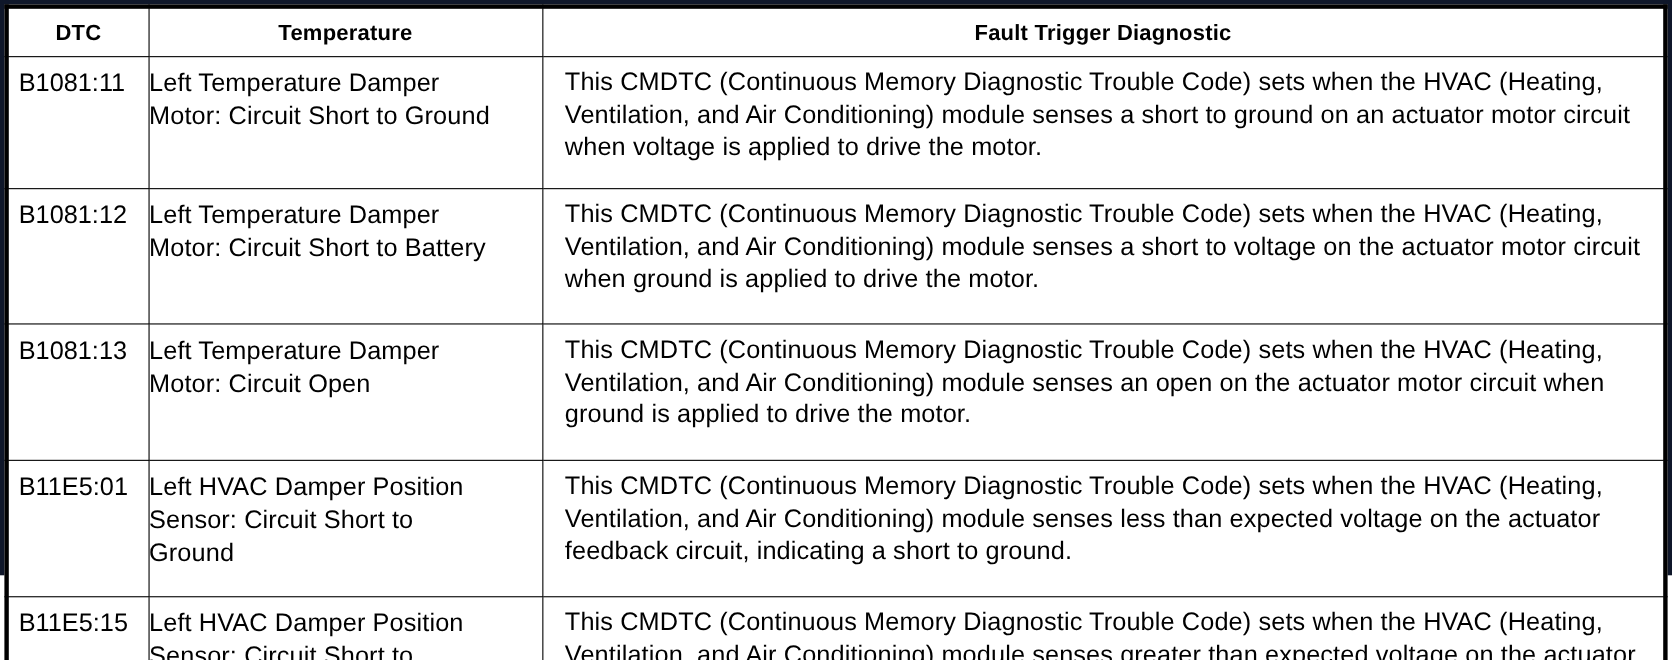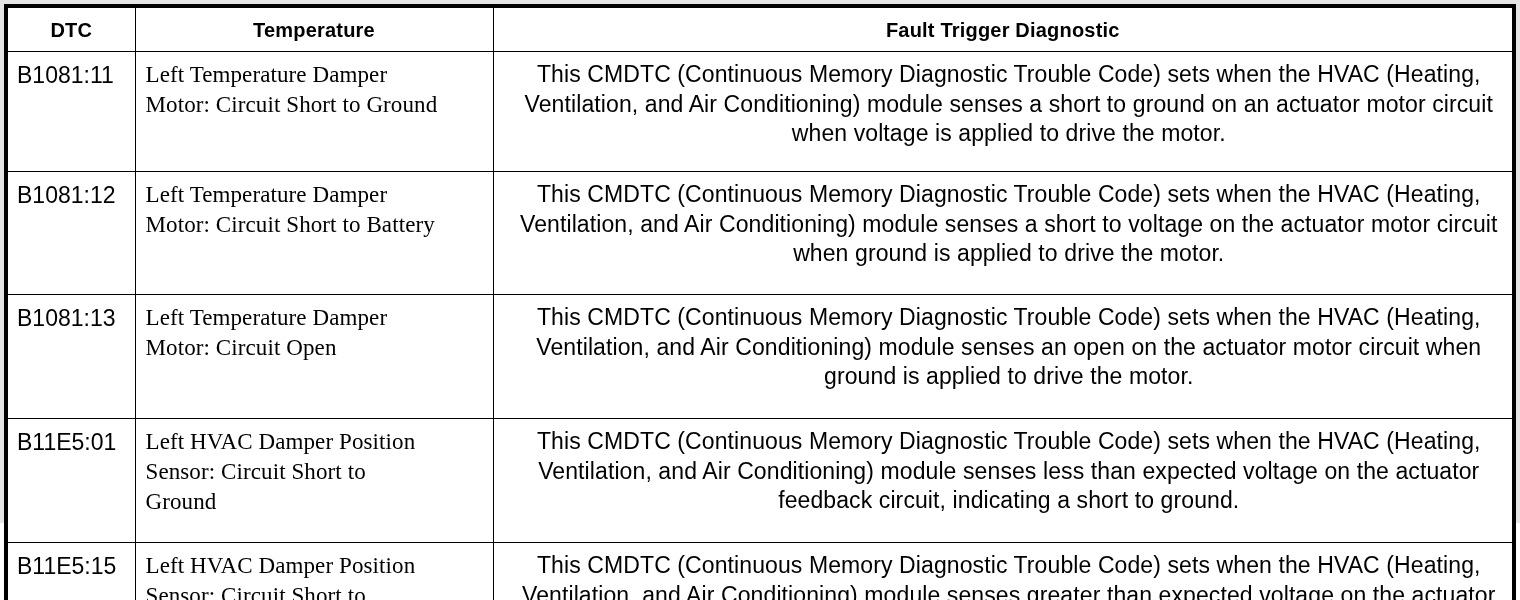--- a/index.html
+++ b/index.html
@@ -12,21 +12,21 @@
     height: 600px;
     overflow: hidden;
     font-family: "Liberation Sans", "DejaVu Sans", sans-serif;
     color: #000000;
   }
 
   #page {
     position: relative;
     width: 1520px;
     height: 523px;
-    background: #e5e5e5;
+    background: #0f172a;
   }
 
   table.dtc-table {
     position: absolute;
     left: 4px;
     top: 4px;
     width: 1508px;
     border-collapse: collapse;
     table-layout: fixed;
     background: #ffffff;
@@ -73,30 +73,28 @@
   }
 
   tbody td.cell-dtc {
     padding-left: 9px;
     padding-right: 4px;
     white-space: nowrap;
     letter-spacing: 0px;
   }
 
   tbody td.cell-desc {
-    padding-left: 10px;
+    padding-left: 0;
     padding-right: 6px;
-    font-family: Liberation Serif, serif;
   }
 
   tbody td.cell-fault {
     padding-left: 20px;
     padding-right: 8px;
     line-height: 29.5px;
-    text-align: center;
   }
 
   tbody tr.row-0 td { height: 101px; }
   tbody tr.row-1 td { height: 104px; }
   tbody tr.row-2 td { height: 105px; }
   tbody tr.row-3 td { height: 105px; }
   tbody tr.row-4 td { height: 100px; }
 </style>
 </head>
 <body>

